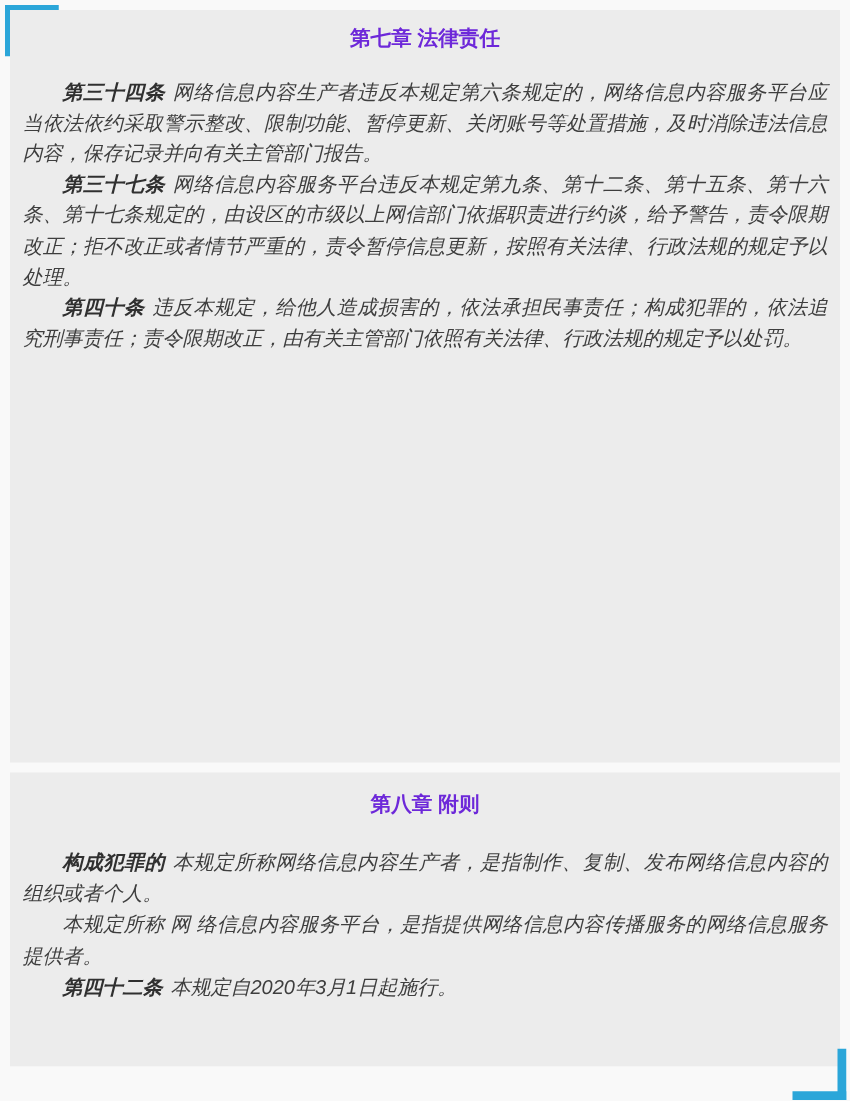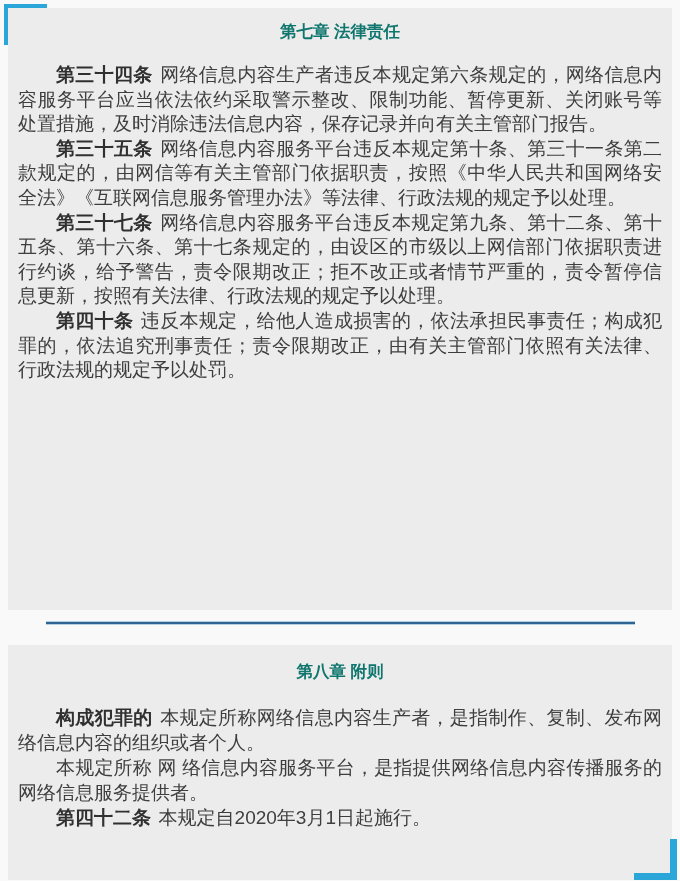--- a/index.html
+++ b/index.html
@@ -24,44 +24,45 @@
     background: #ececec;
     box-sizing: border-box;
     overflow: hidden;
   }
   .card1 {
     top: 8px;
     height: 602px;
     padding: 13px 10px 4px 10px;
   }
   .card2 {
-    top: 645px;
+    top: 618px;
     height: 235px;
     padding: 16px 10px 16px 10px;
   }
   .chapter-title {
     text-align: center;
     font-weight: bold;
     font-size: 16.5px;
     line-height: 20px;
-    color: #0f766e;
+    color: #6d28d9;
     margin: 0 0 22px 0;
   }
   .card2 .chapter-title {
     margin-bottom: 25px;
   }
   .article {
     margin: 0;
     padding: 0;
-    font-size: 19px;
+    font-size: 16px;
     line-height: 24.6px;
     color: #3e3e3e;
     text-align: justify;
     text-justify: inter-ideograph;
     text-indent: 2em;
+    font-style: italic;
   }
   .card2 .article {
     margin-bottom: 1px;
   }
   .num {
     font-weight: bold;
     color: #303030;
     margin-right: 0.4em;
   }
   .num:empty {
@@ -100,21 +101,20 @@
 
 <div class="page">
 
   <span class="corner corner-tl"></span>
 
   <div class="card card1">
     <h2 class="chapter-title">第七章 法律责任</h2>
 
     <p class="article"><b class="num">第三十四条</b><span>网络信息内容生产者违反本规定第六条规定的，网络信息内容服务平台应当依法依约采取警示整改、限制功能、暂停更新、关闭账号等处置措施，及时消除违法信息内容，保存记录并向有关主管部门报告。</span></p>
 
-    <p class="article"><b class="num">第三十五条</b><span>网络信息内容服务平台违反本规定第十条、第三十一条第二款规定的，由网信等有关主管部门依据职责，按照《中华人民共和国网络安全法》《互联网信息服务管理办法》等法律、行政法规的规定予以处理。</span></p>
 
 
     <p class="article"><b class="num">第三十七条</b><span>网络信息内容服务平台违反本规定第九条、第十二条、第十五条、第十六条、第十七条规定的，由设区的市级以上网信部门依据职责进行约谈，给予警告，责令限期改正；拒不改正或者情节严重的，责令暂停信息更新，按照有关法律、行政法规的规定予以处理。</span></p>
 
 
 
     <p class="article"><b class="num">第四十条</b><span>违反本规定，给他人造成损害的，依法承担民事责任；构成犯罪的，依法追究刑事责任；责令限期改正，由有关主管部门依照有关法律、行政法规的规定予以处罚。</span></p>
   </div>
 
   <div class="divider"></div>

